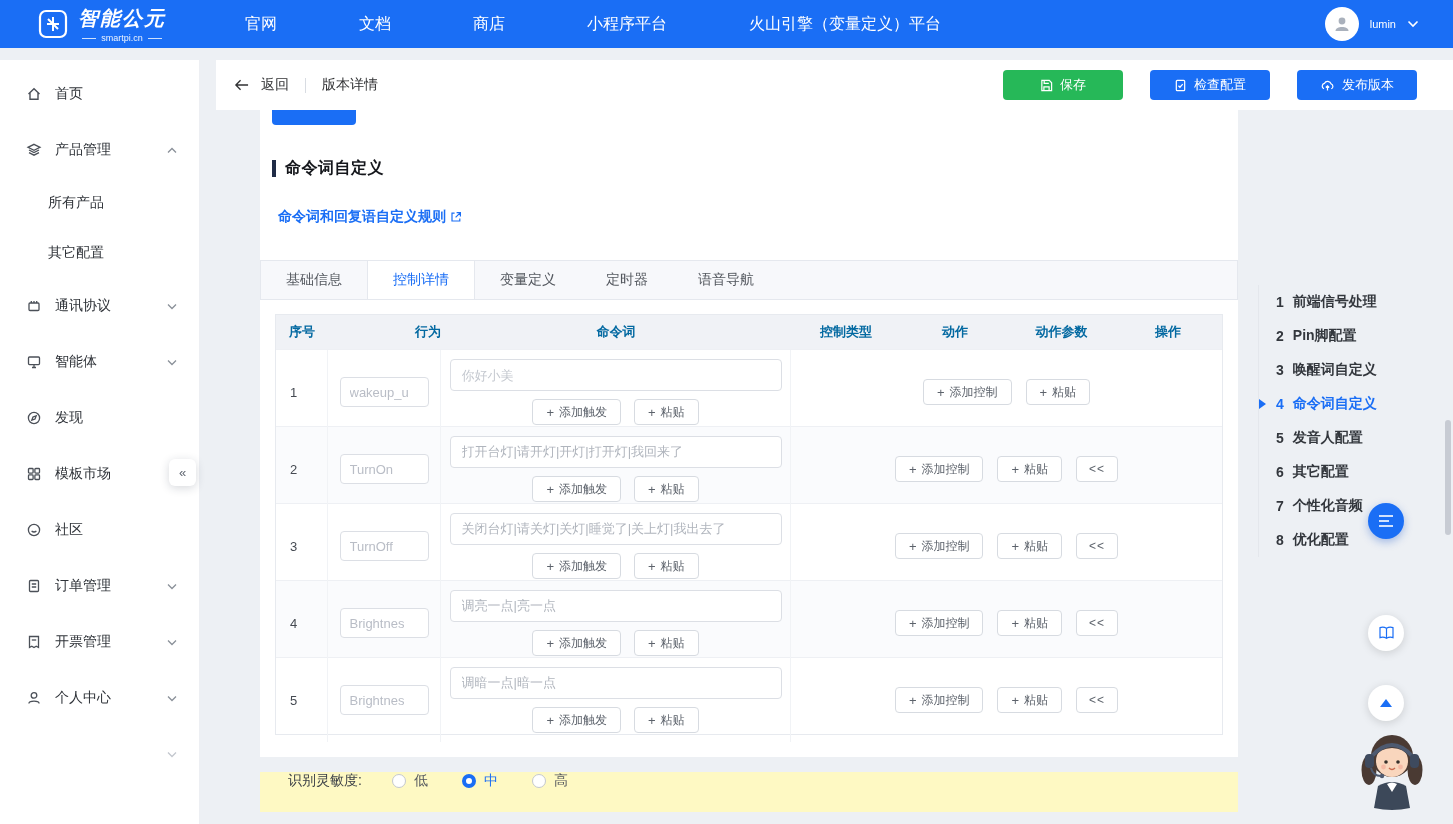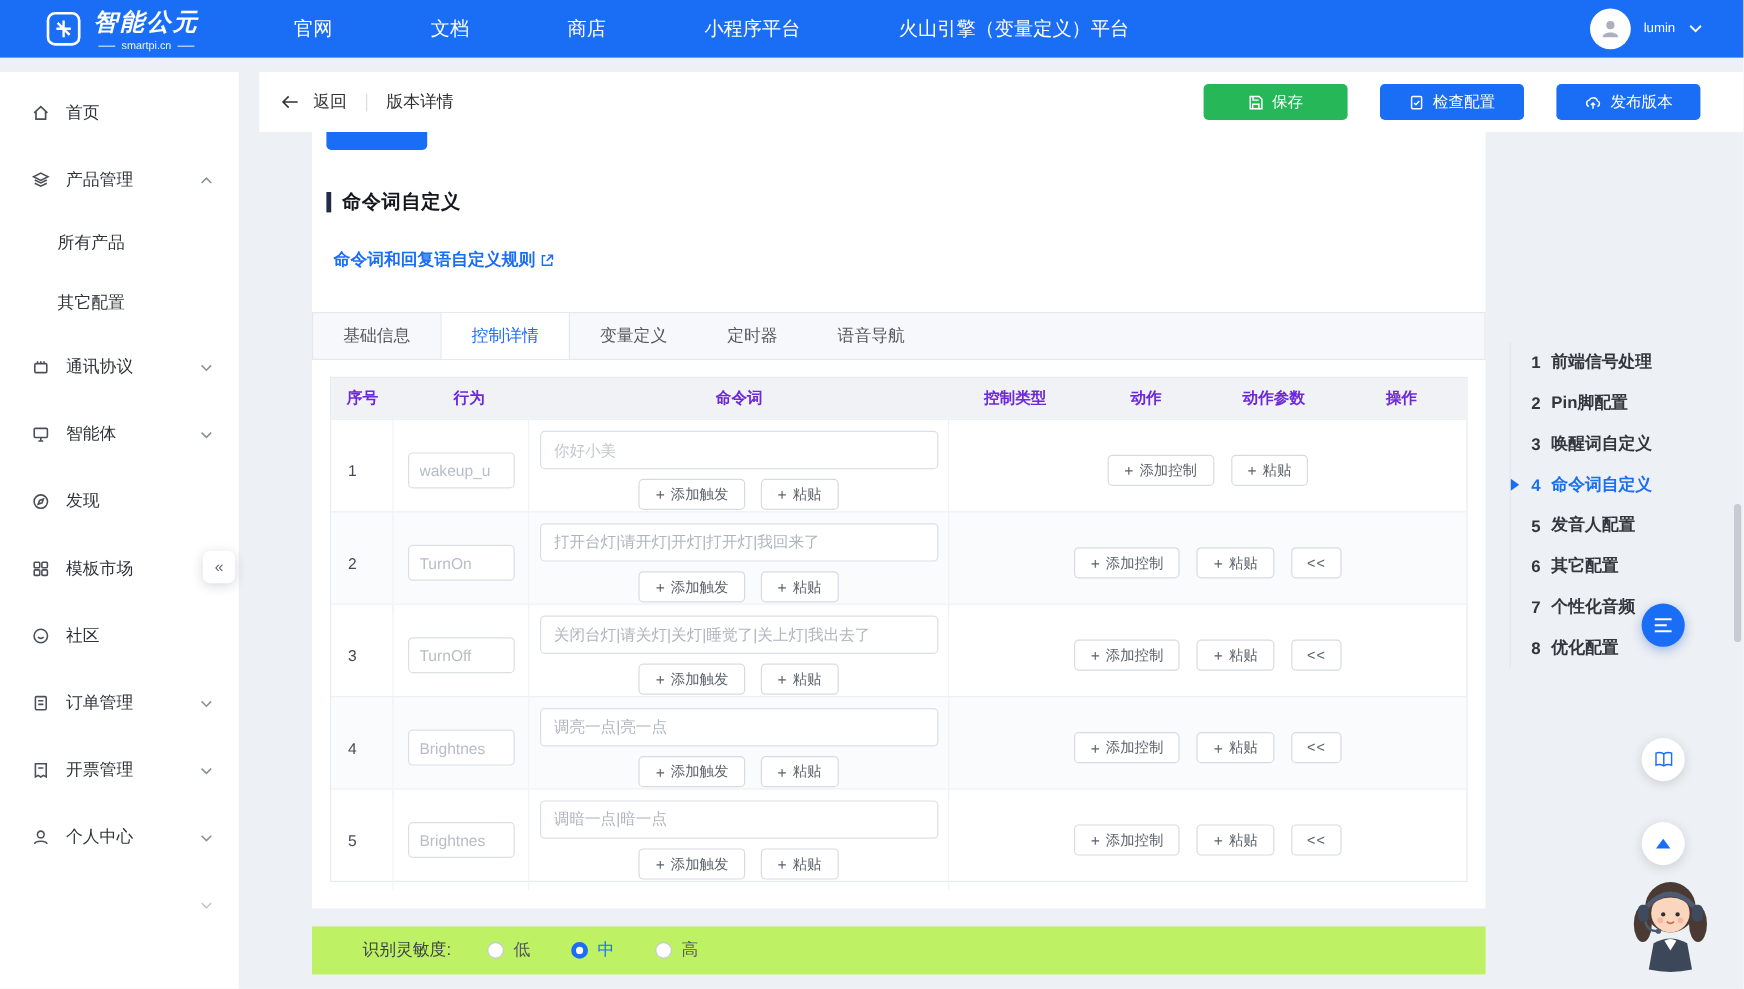--- a/index.html
+++ b/index.html
@@ -64,24 +64,24 @@
   .rules-link { color:#1a6ef5; font-weight:700; cursor:pointer; display:flex; align-items:center; gap:4px; }
 
   .tabs { position:absolute; left:0; right:0; top:150px; height:40px; background:#f7f8fb;
     border:1px solid #e5e8ee; display:flex; }
   .tab { padding:0 25px; display:flex; align-items:center; font-size:14px; color:#54585f; cursor:pointer; }
   .tab.active { background:#fff; color:#1a6ef5; border-left:1px solid #e5e8ee; border-right:1px solid #e5e8ee; }
 
   .data-table { position:absolute; left:15px; right:15px; top:204px; border:1px solid #e7eaef;
     background:#fff; }
   .thead { display:grid; grid-template-columns:52px 113px 350px 110px 108px 105px 108px;
-    height:34px; background:#f0f2f6; align-items:center; font-size:13px; color:#6d28d9; font-weight:700; }
+    height:34px; background:#f0f2f6; align-items:center; font-size:13px; color:#0369a1; font-weight:700; }
   .th { text-align:center; }
   .th-no { text-align:left; padding-left:13px; }
-  .th-beh { text-align:center; padding-left:13px; }
+  .th-beh { text-align:right; padding-left:13px; }
   .trow { display:grid; grid-template-columns:52px 113px 350px 431px; border-top:1px solid #eef0f4; height:77px; }
   .trow.even { background:#fafbfd; }
   .tc { display:flex; align-items:center; justify-content:center; }
   .tc-no { justify-content:flex-start; padding-left:14px; font-size:13px; color:#454a52;
     border-right:1px solid #f1f3f6; }
   .tc-beh { border-right:1px solid #f1f3f6; }
   .beh-input { width:89px; height:30px; border:1px solid #dcdfe5; border-radius:4px; background:#fff;
     color:#b9bdc6; font-size:13px; padding:0 9px; outline:none; font-family:inherit; }
   .tc-cmd { flex-direction:column; gap:8px; padding:9px 0; border-right:1px solid #f1f3f6; }
   .cmd-input { width:332px; height:32px; border:1px solid #dcdfe5; border-radius:4px; padding:0 11px;
@@ -89,22 +89,22 @@
   .cmd-input::placeholder { color:#c4c8cf; }
   .cmd-btns { display:flex; gap:13px; }
   .tbtn { height:26px; padding:0 13px; background:#fff; border:1px solid #d7dbe1; border-radius:4px;
     color:#5c626b; font-size:12px; display:inline-flex; align-items:center; gap:5px; cursor:pointer;
     font-family:inherit; }
   .tbtn .plus { font-size:13px; line-height:1; }
   .tc-act { gap:14px; }
   .tbtn-collapse { padding:0 12px; letter-spacing:1px; }
 
   
-  .sense-bar { position:absolute; left:60px; width:978px; top:712px; height:40px; background:#bef264;
-    display:flex; align-items:center; padding-left:42px; font-size:14px; }
+  .sense-bar { position:absolute; left:60px; width:978px; top:712px; height:40px; background:#fef9c3;
+    display:flex; align-items:flex-start; padding-left:28px; font-size:14px; }
   .sense-label { color:#3c4047; margin-right:30px; }
   .radio { display:flex; align-items:center; gap:8px; margin-right:34px; cursor:pointer; color:#55595f; }
   .radio-dot { width:14px; height:14px; border-radius:50%; border:1px solid #c4c8d0; background:#fff; }
   .radio.checked .radio-dot { border:4px solid #1a6ef5; }
   .radio.checked .radio-label { color:#1a6ef5; }
 
   
   .steps { position:absolute; left:1058px; top:225px; width:180px; border-left:1px solid #e4e7ec;
     padding-left:17px; }
   .step { height:34px; display:flex; align-items:center; gap:9px; font-size:14px; font-weight:700;

